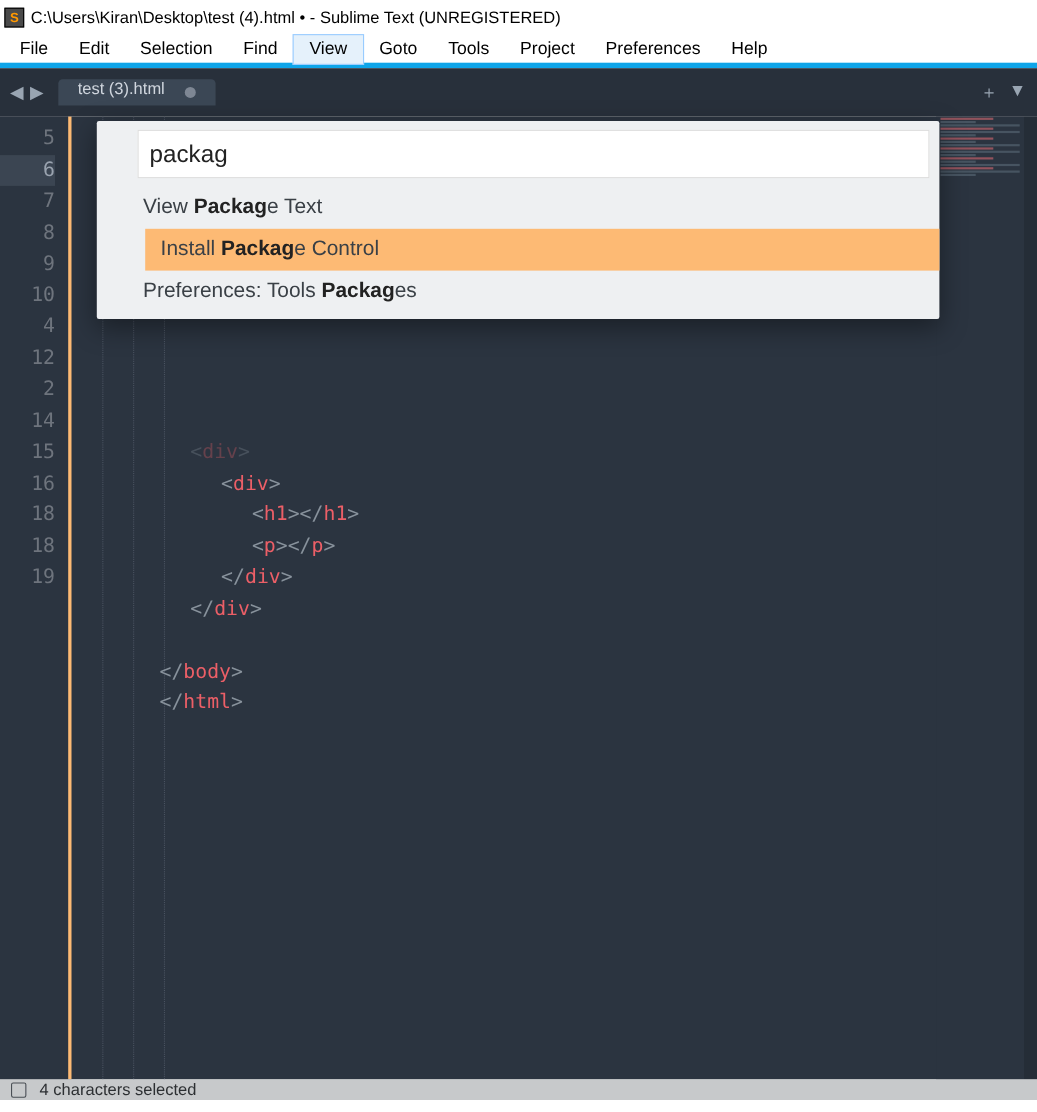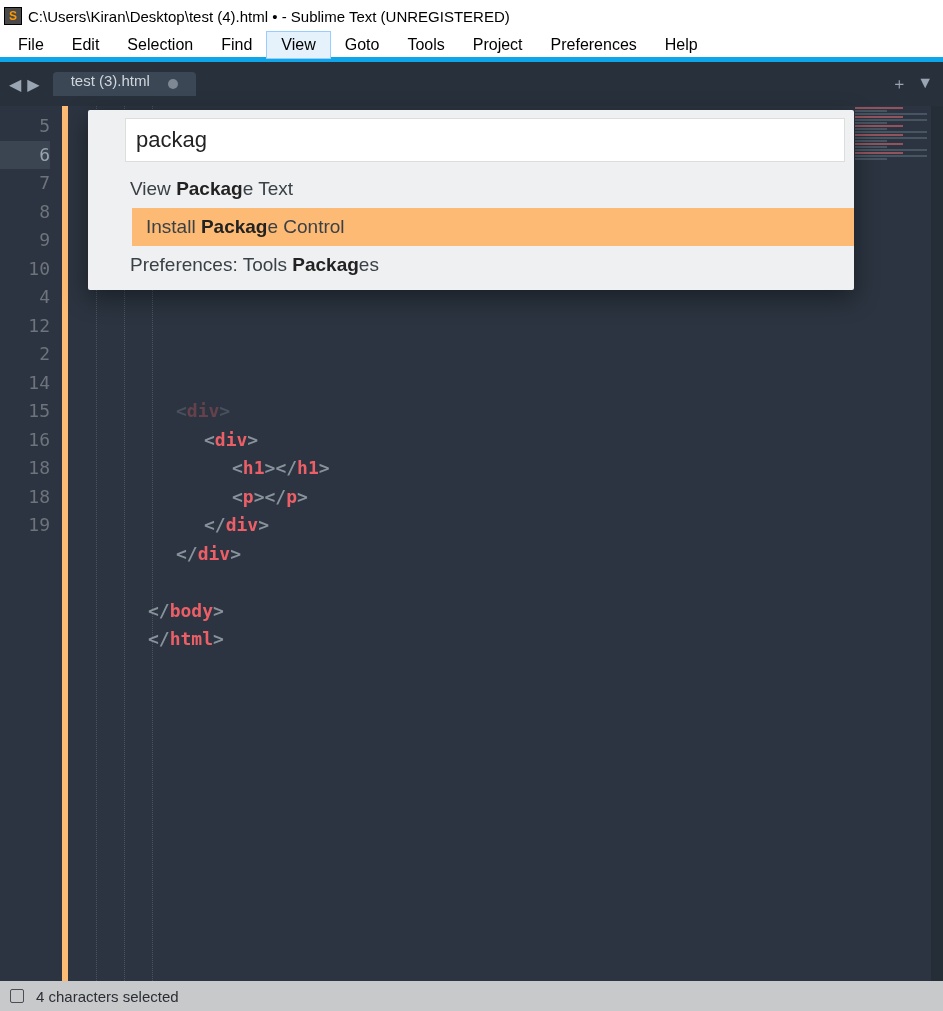--- a/index.html
+++ b/index.html
@@ -114,22 +114,21 @@
   .gutter .ln.active { background: #3b4552; color: #9aa3af; }
   .code {
     flex: 1;
     font-family: Consolas, monospace;
     font-size: 18px;
     color: #c0c5ce;
     padding-top: 6px;
     line-height: 28.5px;
     position: relative;
     white-space: pre;
-    border-left: 6px solid #fdba74;
-    font-weight: bold;
+    border-left: 3px solid #fdba74;
   }
   .code .guide {
     position: absolute;
     top: 0; bottom: 0;
     width: 1px;
     border-left: 1px dotted #4a5360;
   }
   .tag   { color: #ec5f67; }
   .punc  { color: #88929c; }
   .codeline { position: relative; z-index: 1; }
@@ -183,21 +182,21 @@
     color: #3a4046;
     cursor: default;
   }
   .palette-item.selected {
     background: #fdba74;
     margin-left: 16px;
   }
   .palette-item b { font-weight: 600; color: #222; }
 
   .statusbar {
-    height: 30px;
+    height: 19px;
     background: #c7c9cb;
     color: #2c2f32;
     display: flex;
     align-items: center;
     padding: 0 10px;
     font-size: 15px;
     gap: 12px;
   }
   .statusbar .panel-icon {
     width: 14px; height: 14px;

